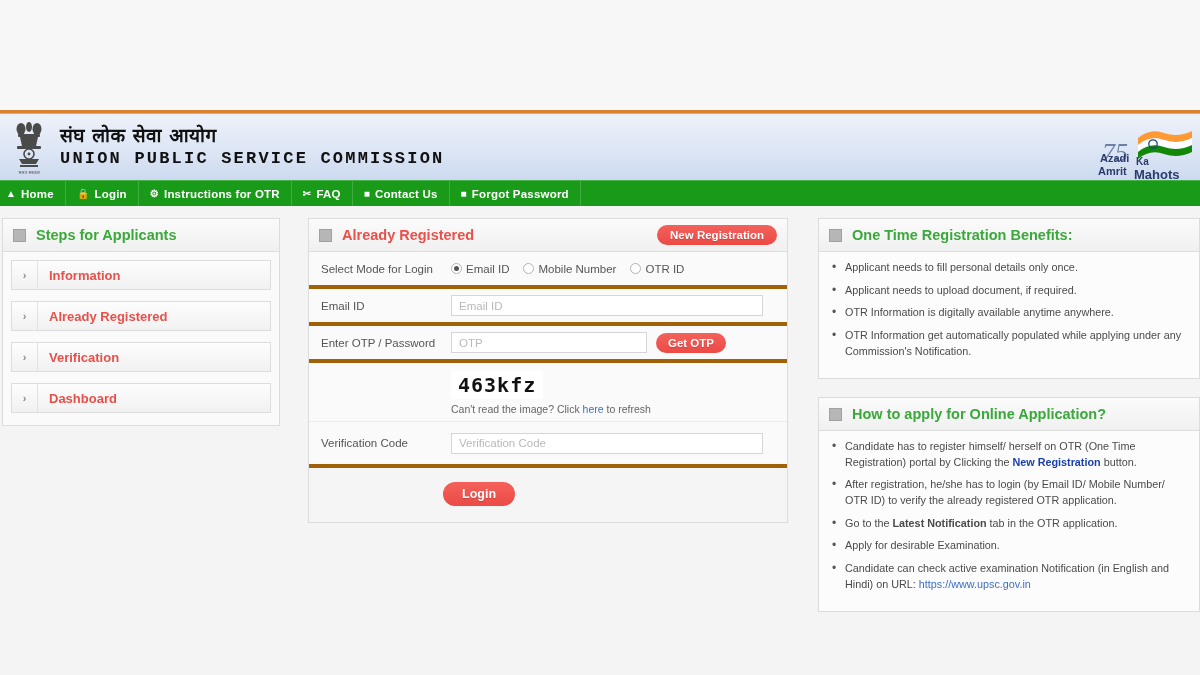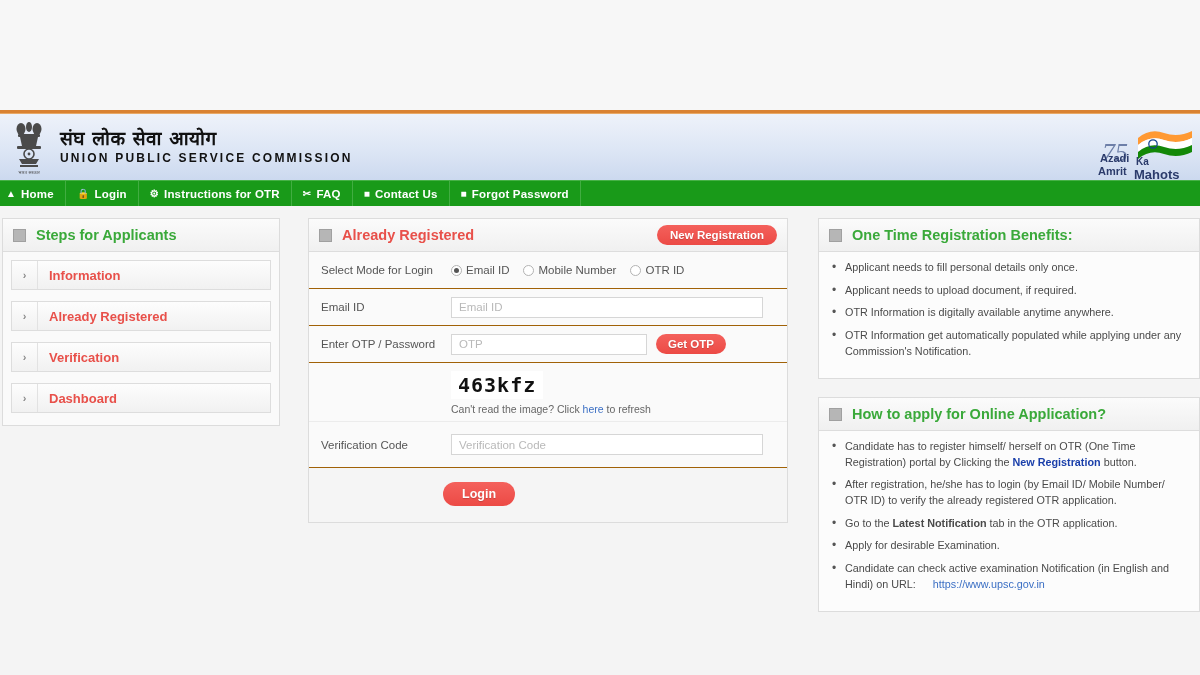--- a/index.html
+++ b/index.html
@@ -22,22 +22,22 @@
     background: linear-gradient(to bottom, #eef2fa 0%, #dde6f5 55%, #ccd9ef 100%);
     display: flex; align-items: center;
   }
   .emblem { width: 46px; margin-left: 6px; display:flex; justify-content:center; }
   .title-block { margin-left: 8px; }
   .title-hi {
     font-size: 19px; font-weight: bold; color: #111;
     letter-spacing: .5px; line-height: 1.25;
   }
   .title-en {
-    font-size: 12px; font-weight: bold; color: #111;
-    letter-spacing: 2.2px; font-family: Liberation Sans, sans-serif;
+    font-size: 17px; font-weight: bold; color: #111;
+    letter-spacing: 2.2px; font-family: Liberation Mono, monospace;
     line-height: 1.3;
   }
   .azadi {
     position: absolute; right: -8px; top: 6px;
     width: 110px; height: 66px; overflow: hidden;
   }
   .azadi-75 {
     position:absolute; left: 4px; top: 18px;
     font-size: 26px; color: #6d7fa8; font-family: "Liberation Serif", serif;
     font-style: italic;
@@ -112,21 +112,21 @@
     border-right: 1px solid #e2e2e2; color: #8a8a8a; font-size: 11px; font-weight:bold;
   }
   .step-label { display:flex; align-items:center; padding-left: 11px;
     color: #e8504a; font-size: 13px; font-weight: bold; }
 
   
   .form-body { background: #fafafa; }
   .form-row {
     display: flex; align-items: center;
     padding: 0 12px; height: 37px;
-    border-bottom: 1px solid #a16207;
+    border-bottom: 4px solid #a16207;
   }
   .form-row.tall { height: 46px; }
   .f-label { width: 130px; font-size: 11.5px; color: #555; }
   .radio-group { display: flex; align-items: center; gap: 4px; font-size: 11.5px; color:#555; }
   .radio {
     width: 11px; height: 11px; border-radius: 50%;
     border: 1px solid #b3b3b3; background: #fff; display:inline-block;
     position: relative; flex:none; cursor:pointer;
   }
   .radio.on::after {
@@ -176,21 +176,21 @@
   .rt-body li {
     position: relative; padding-left: 14px; margin-bottom: 7px;
     font-size: 10.8px; color: #4a4a4a; line-height: 1.45;
   }
   .rt-body li::before {
     content:"\2022"; position:absolute; left: 1px; top: -1px;
     color:#555; font-size: 12px;
   }
   .rt-body li b { font-weight: bold; text-align: center; }
   .bold-blue { color: #1a3faa; font-weight: bold; }
-  .link-blue { color: #3b6fc4; text-decoration: none; margin-left: 14px; }
+  .link-blue { color: #3b6fc4; text-decoration: none; }
   .panel-gap { height: 18px; }
 </style>
 </head>
 <body>
 
 <div class="page">
 
   <div class="top-strip"></div>
   <div class="orange-rule"></div>
   <div class="orange-rule-2"></div>

